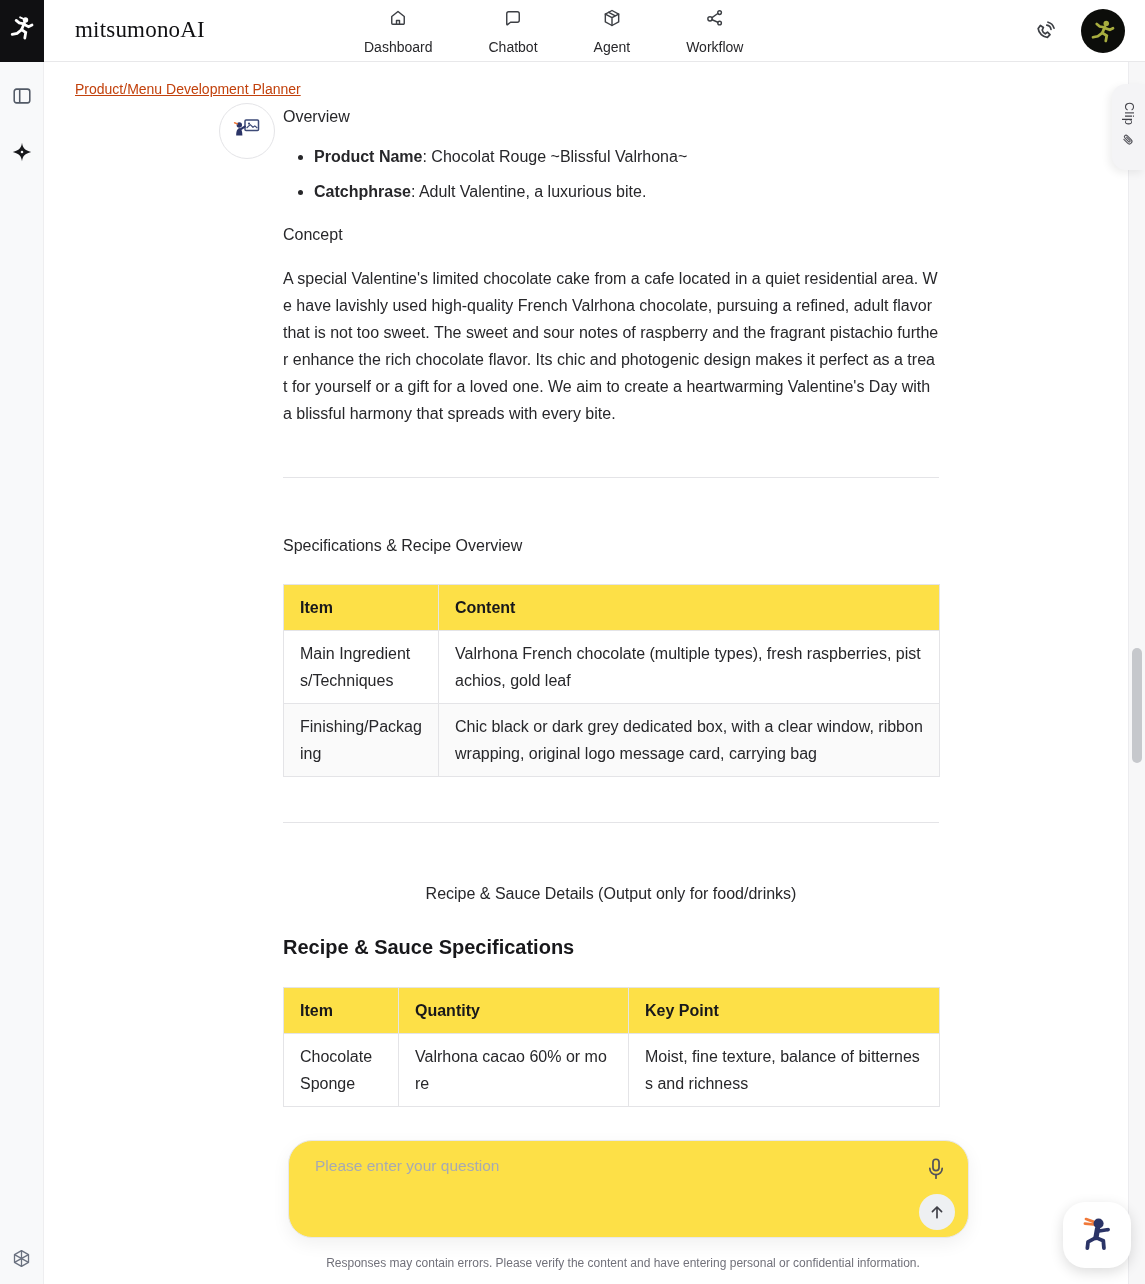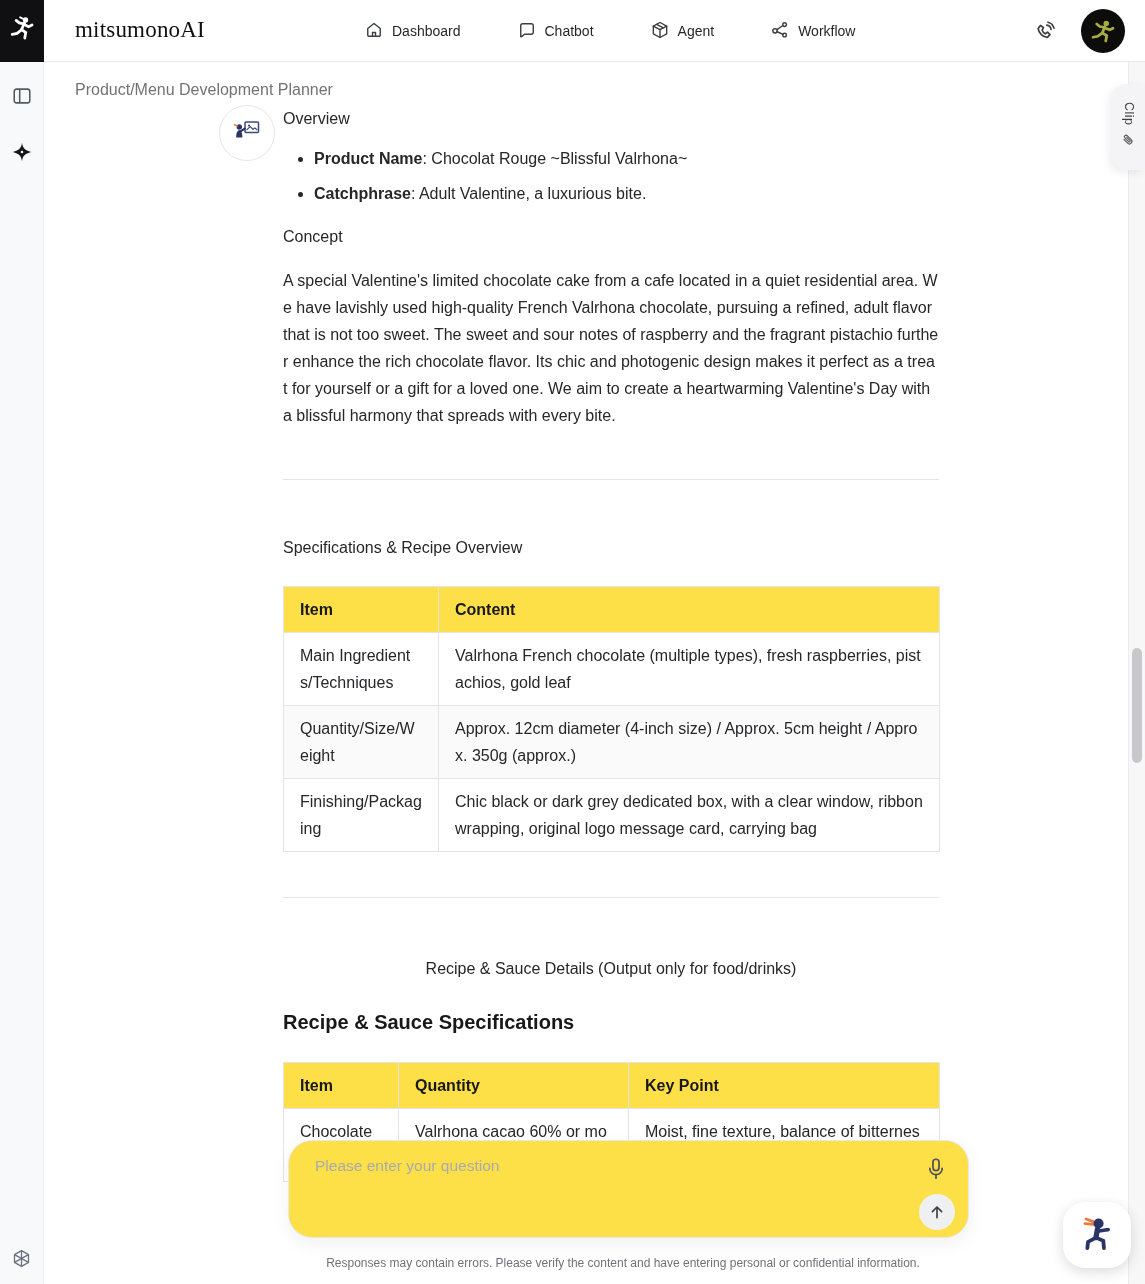--- a/index.html
+++ b/index.html
@@ -12,28 +12,28 @@
   .logo-box { width:44px; height:62px; background:#101012; display:flex; align-items:center; justify-content:center; }
   .side-icon { position:absolute; left:50%; transform:translateX(-50%); width:24px; height:24px; display:flex; align-items:center; justify-content:center; cursor:pointer; }
   .side-icon.panel { top:84px; color:#525a66; }
   .side-icon.spark { top:140px; color:#17181b; }
   .side-icon.cube  { bottom:14px; color:#6b7280; }
 
   
   .navbar { position:absolute; left:44px; top:0; width:1101px; height:62px; background:#fff; border-bottom:1px solid #e8e8ea; z-index:25; }
   .brand { position:absolute; left:31px; top:17px; font-family:"Liberation Serif", serif; font-size:23px; color:#101012; letter-spacing:.2px; }
   .nav-items { position:absolute; left:320px; top:0; height:62px; display:flex; align-items:center; gap:56px; }
-  .nav-item { display:flex; align-items:center; gap:8px; font-size:14px; color:#27272a; cursor:pointer; white-space:nowrap; }
+  .nav-item { display:flex; align-items:center; gap:8px; font-size:14px; color:#27272a; cursor:pointer; white-space:nowrap;flex-direction:column; }
   .nav-item svg { color:#3c3f44; }
   .phone-btn { position:absolute; right:88px; top:19px; width:24px; height:24px; color:#3c3f44; cursor:pointer; }
   .nav-avatar { position:absolute; right:20px; top:9px; width:44px; height:44px; border-radius:50%; background:#0c0d0a; overflow:hidden; display:flex; align-items:center; justify-content:center; cursor:pointer; }
 
   
   .main { position:absolute; left:44px; top:62px; right:17px; bottom:0; background:#fff; overflow:hidden; }
-  .breadcrumb { margin:19px 0 0 31px; font-size:16px; color:#737373; cursor:pointer; width:fit-content; }
+  .breadcrumb { margin:19px 0 0 31px; font-size:14px; color:#c2410c; cursor:pointer; width:fit-content;text-decoration:underline; }
   .message { display:flex; align-items:flex-start; margin:6px 0 0 175px; }
   .msg-avatar { width:56px; height:56px; border-radius:50%; border:1px solid #e4e4e7; background:#fff; flex:0 0 auto; display:flex; align-items:center; justify-content:center; }
   .msg-body { width:656px; margin-left:8px; font-size:16px; line-height:27px; color:#27272a; }
   .msg-body .h-plain { font-size:16px; font-weight:400; }
   .msg-body ul { margin:13px 0 0; padding-left:31px; }
   .msg-body li { margin-bottom:8px; }
   .concept-h { margin-top:16px; }
   .concept-p { margin-top:17px; word-break:break-all; }
   .divider { border:none; border-top:1px solid #e4e4e7; margin-top:50px; }
   .divider.second { margin-top:45px; }
@@ -210,24 +210,20 @@
               <th>Item</th>
               <th>Content</th>
             </tr>
           </thead>
           <tbody>
             <tr>
               <td>Main Ingredients/Techniques</td>
               <td>Valrhona French chocolate (multiple types), fresh raspberries, pistachios, gold leaf</td>
             </tr>
             <tr>
-              <td>Quantity/Size/Weight</td>
-              <td>Approx. 12cm diameter (4-inch size) / Approx. 5cm height / Approx. 350g (approx.)</td>
-            </tr>
-            <tr>
               <td>Finishing/Packaging</td>
               <td>Chic black or dark grey dedicated box, with a clear window, ribbon wrapping, original logo message card, carrying bag</td>
             </tr>
           </tbody>
         </table>
 
         <hr class="divider second">
 
         <p class="h-plain note-p">Recipe &amp; Sauce Details (Output only for food/drinks)</p>
         <p class="recipe-h">Recipe &amp; Sauce Specifications</p>

